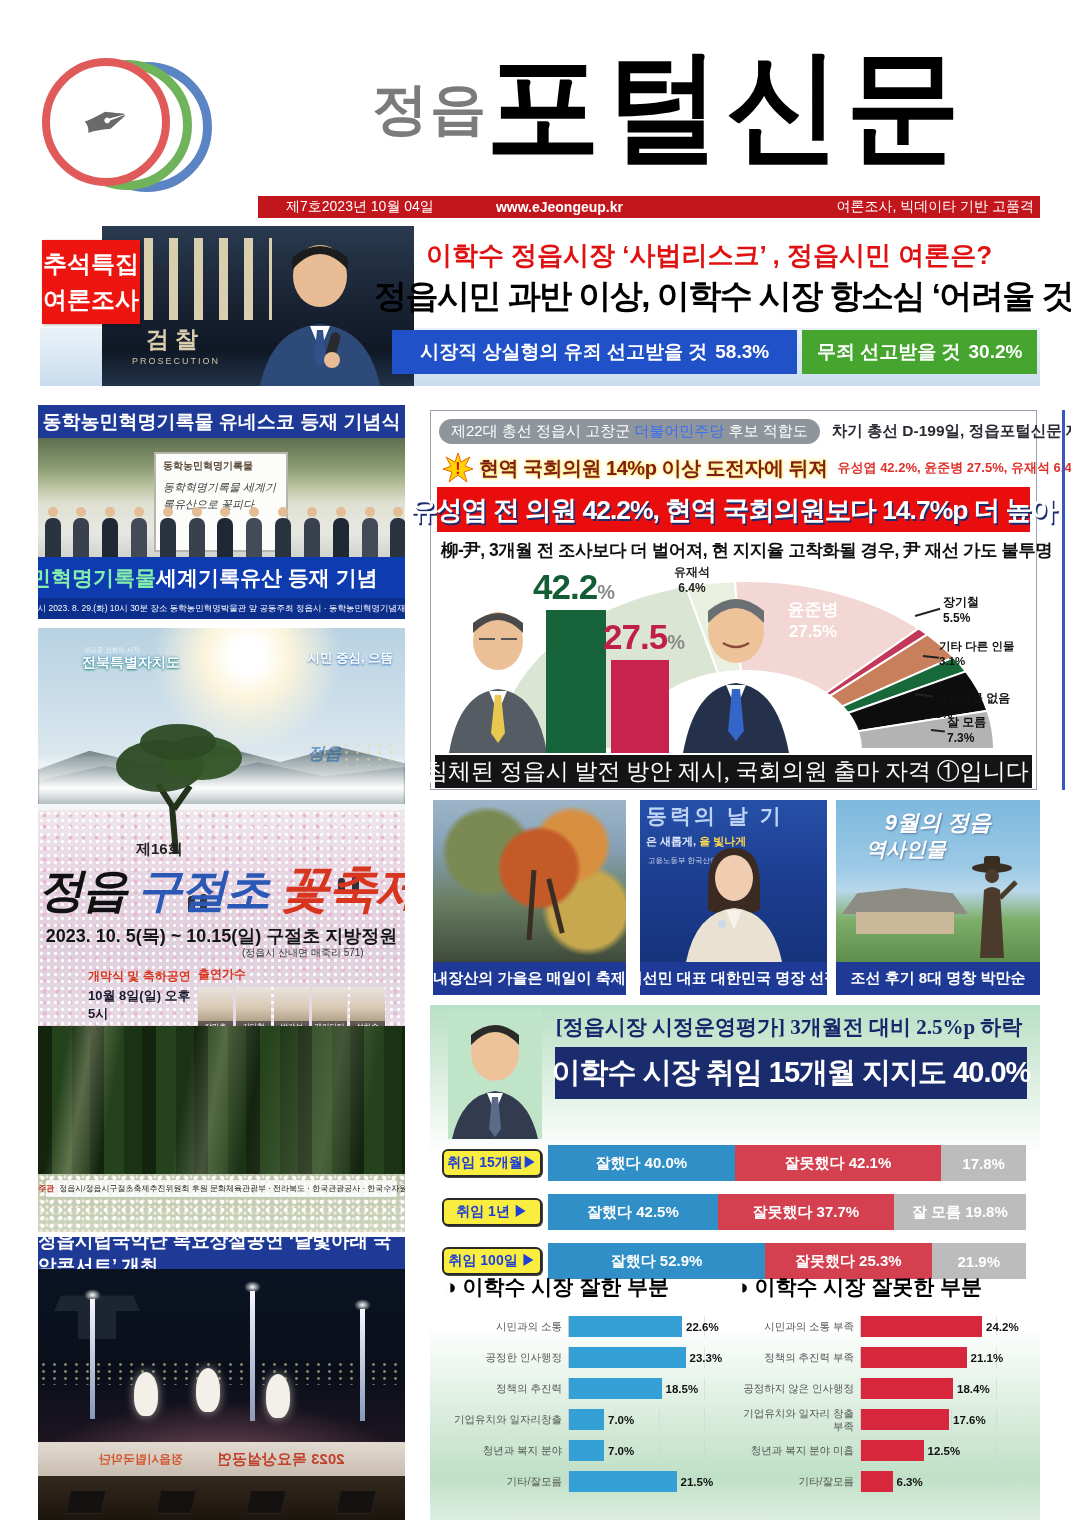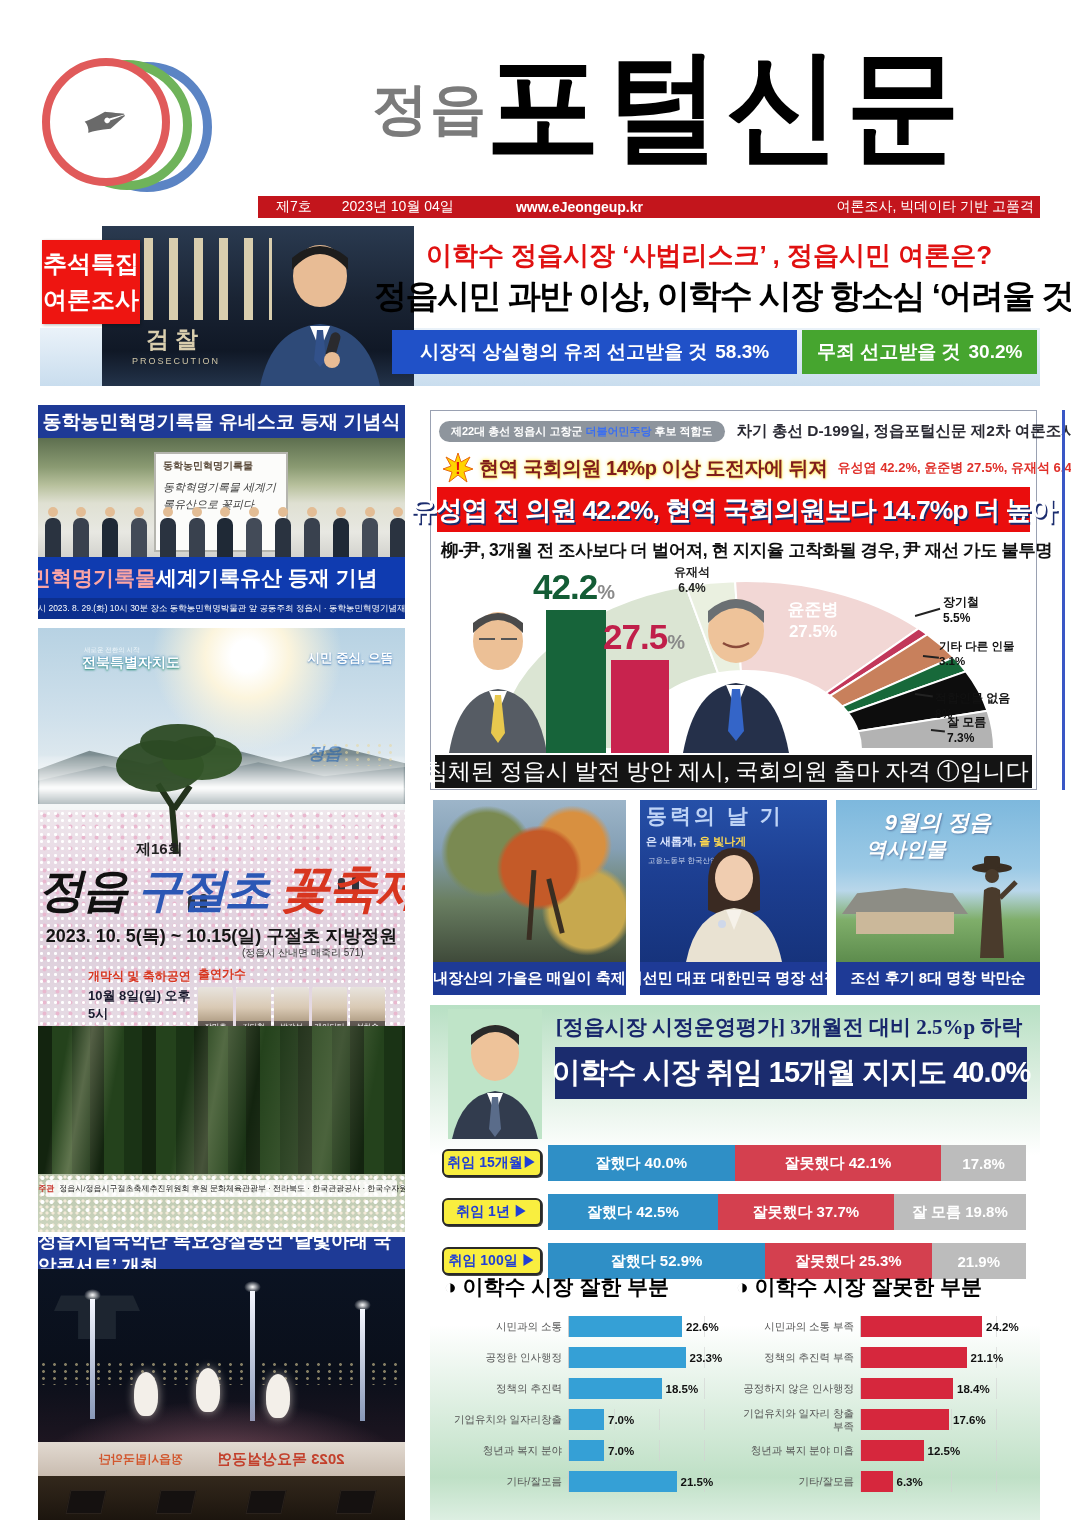--- a/index.html
+++ b/index.html
@@ -13,21 +13,21 @@
   .ring.blue{left:40px;top:10px;border:9px solid #5b84c4;}
   .ring.green{left:20px;top:8px;border:9px solid #6fb35a;background:transparent;}
   .ring.red{left:0;top:6px;border:8px solid #e05a5a;background:#fff;display:flex;align-items:center;justify-content:center;}
   .pen{font-size:58px;color:#6a6a6a;transform:rotate(-18deg);line-height:1;}
   #masthead-loc{left:372px;top:72px;font-size:56px;font-weight:700;color:#7b7b7b;letter-spacing:2px;}
   #masthead-title{left:486px;top:40px;font-size:114px;font-weight:900;color:#000;letter-spacing:6px;transform:scaleY(1.08);line-height:1.15;}
 
   
   #datebar{left:258px;top:196px;width:782px;height:22px;background:#c3151c;color:#fff;
            display:flex;align-items:center;font-size:14px;}
-  #datebar .issue{margin-left:18px;text-align:right;} #datebar .date{margin-left:30px;}
+  #datebar .issue{margin-left:28px;text-align:right;} #datebar .date{}
   #datebar .site{margin-left:62px;font-weight:700;}
   #datebar .tag{margin-left:auto;margin-right:6px;}
 
   
   #topstory{left:40px;top:226px;width:1000px;height:160px;background:#fff;}
   .ts-strip{left:0;bottom:0;width:100%;height:58px;background:linear-gradient(#eaf2f9,#c9ddee);}
   #ts-photo{left:62px;top:0;width:312px;height:160px;overflow:hidden;
             background:linear-gradient(180deg,#2a3a50 0%,#1a2434 45%,#101826 78%,#23334a 100%);}
   .ts-stripes{left:42px;top:12px;width:128px;height:82px;
       background:repeating-linear-gradient(90deg,#d9ceae 0 9px,transparent 9px 25px);}
@@ -55,21 +55,21 @@
          border:2px solid #b5b5ae;padding:5px 7px;box-sizing:border-box;}
   .board .bt{font-size:10px;font-weight:700;color:#5a4a3a;}
   .board .bs{margin-top:6px;font-size:11px;color:#3a3a3a;font-style:italic;line-height:1.5;}
   .crowd{position:absolute;left:2px;top:54px;width:363px;height:74px;display:flex;
          justify-content:space-between;align-items:flex-end;padding:0 4px;}
   .person{width:17px;display:flex;flex-direction:column;align-items:center;}
   .person .head{width:10px;height:10px;border-radius:50%;background:#e3bd95;}
   .person .body{width:16px;height:48px;border-radius:7px 7px 2px 2px;margin-top:1px;}
   .photo-banner{position:absolute;left:0;bottom:21px;width:100%;height:41px;background:#0f3bb0;
         display:flex;align-items:center;font-weight:900;font-size:21px;white-space:nowrap;overflow:hidden;}
-  .photo-banner .y{color:#fca5a5;margin-left:-8px;} .photo-banner .w{color:#fff;}
+  .photo-banner .y{color:#86efac;margin-left:-8px;} .photo-banner .w{color:#fff;}
   .photo-caption{position:absolute;left:0;bottom:0;width:100%;height:21px;background:#0c2f8e;color:#fff;
         font-size:8.5px;display:flex;align-items:center;justify-content:center;white-space:nowrap;}
 
   
   #poster{left:38px;top:628px;width:367px;height:604px;overflow:hidden;background:#f4f1ec;}
   .sky{left:0;top:0;width:100%;height:220px;
      background:radial-gradient(circle at 57% 28px,#ffffff 0 16px,rgba(255,246,220,.95) 42px,rgba(255,246,220,0) 95px),
      linear-gradient(180deg,#b7d2e3 0%,#cfe0eb 40%,#e9eff1 75%,#f6f3ee 100%);}
   .ridge1{left:0;top:98px;width:100%;height:62px;background:#5c6f72;opacity:.75;
      clip-path:polygon(0 70%,14% 40%,30% 62%,48% 30%,66% 58%,82% 34%,100% 60%,100% 100%,0 100%);}
@@ -138,21 +138,21 @@
   .mirror{display:inline-block;transform:scaleX(-1);font-weight:900;color:#c3402c;font-size:15px;white-space:nowrap;}
   .mirror.side{color:#d2572e;font-size:12px;}
   .stage-front{position:absolute;left:0;bottom:0;width:100%;height:44px;
      background:linear-gradient(#33281c,#1c150e);}
   .speaker{position:absolute;bottom:6px;width:34px;height:22px;background:#151110;transform:skewX(-12deg);border:1px solid #2a221c;}
 
   
   #poll-box{left:430px;top:410px;width:607px;height:380px;border:1px solid #9aa1b2;background:#fff;box-sizing:border-box;}
   #right-rule{left:1062px;top:410px;width:3px;height:380px;background:#3a57c5;}
   .pb-row1{left:8px;top:7px;right:6px;height:27px;display:flex;align-items:center;}
-  .pb-pill{background:#8e959d;border-radius:14px;padding:3px 12px;color:#fff;font-weight:700;font-size:11px;white-space:nowrap;}
+  .pb-pill{background:#8e959d;border-radius:14px;padding:3px 12px;color:#fff;font-weight:400;font-size:15px;white-space:nowrap;}
   .pb-pill .party{color:#3b6ff0;}
   .pb-sub{margin-left:12px;font-size:15.5px;font-weight:700;color:#2a2a33;white-space:nowrap;}
   .pb-row2{left:12px;top:42px;height:30px;display:flex;align-items:center;position:absolute;}
   .alert-head{margin-left:6px;font-size:20px;font-weight:900;color:#7f1d1d;letter-spacing:-.5px;white-space:nowrap;
      text-shadow:0 0 2px #ffe95e,0 0 5px #ffe95e,1px 1px 0 #fff8c0;}
   .alert-detail{margin-left:10px;font-size:13px;font-weight:700;color:#e0302a;white-space:nowrap;}
   .pb-banner{left:6px;right:6px;top:76px;height:45px;background:#ea0d0d;color:#fff;display:flex;align-items:center;
      justify-content:center;font-size:26.5px;font-weight:900;letter-spacing:-1px;white-space:nowrap;
      text-shadow:1.5px 1.5px 0 #1b2c6e;}
   .pb-subhead{left:10px;top:127px;font-size:17.5px;font-weight:900;color:#101010;letter-spacing:-.5px;white-space:nowrap;}

